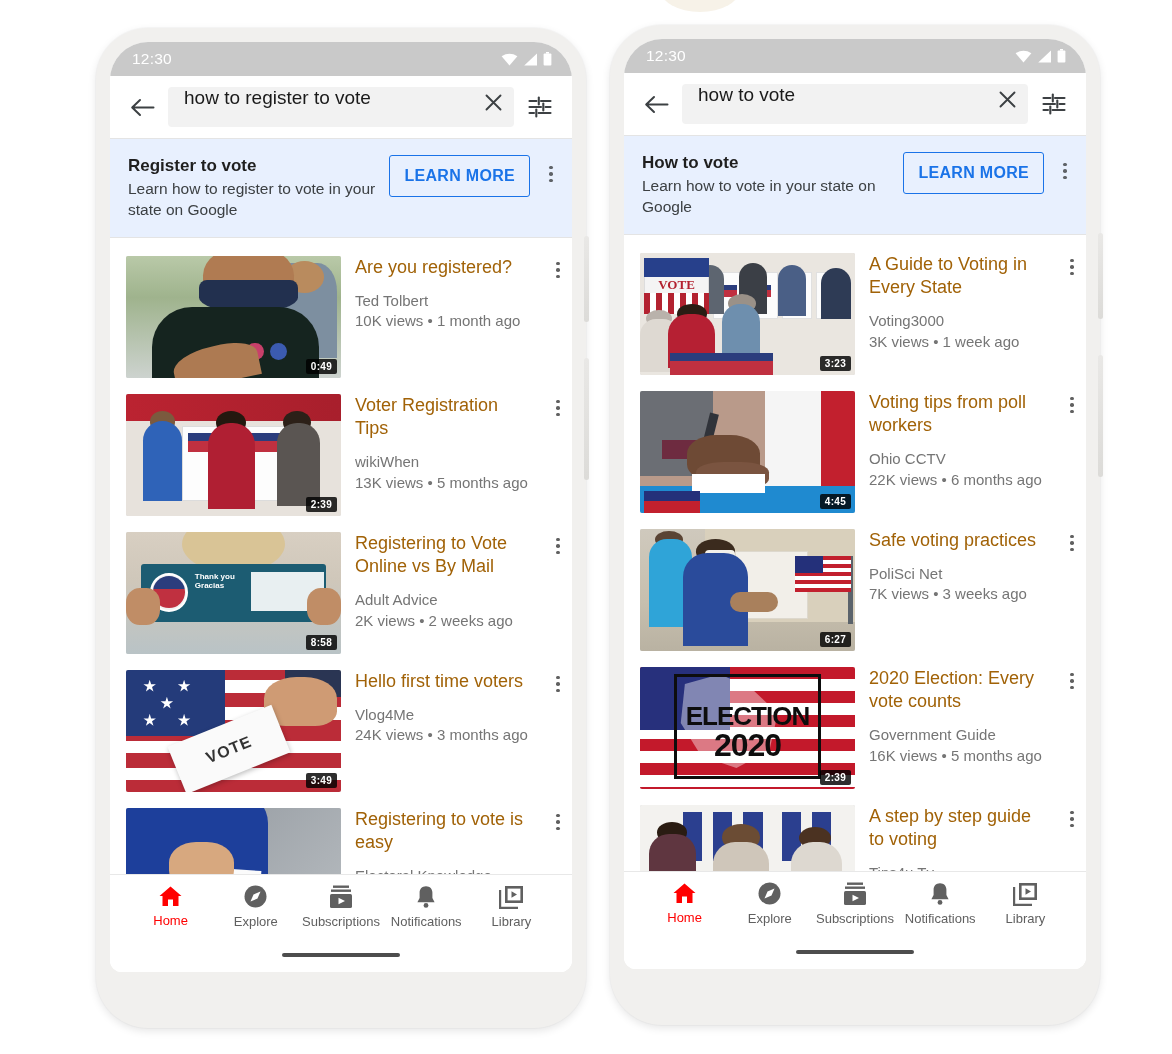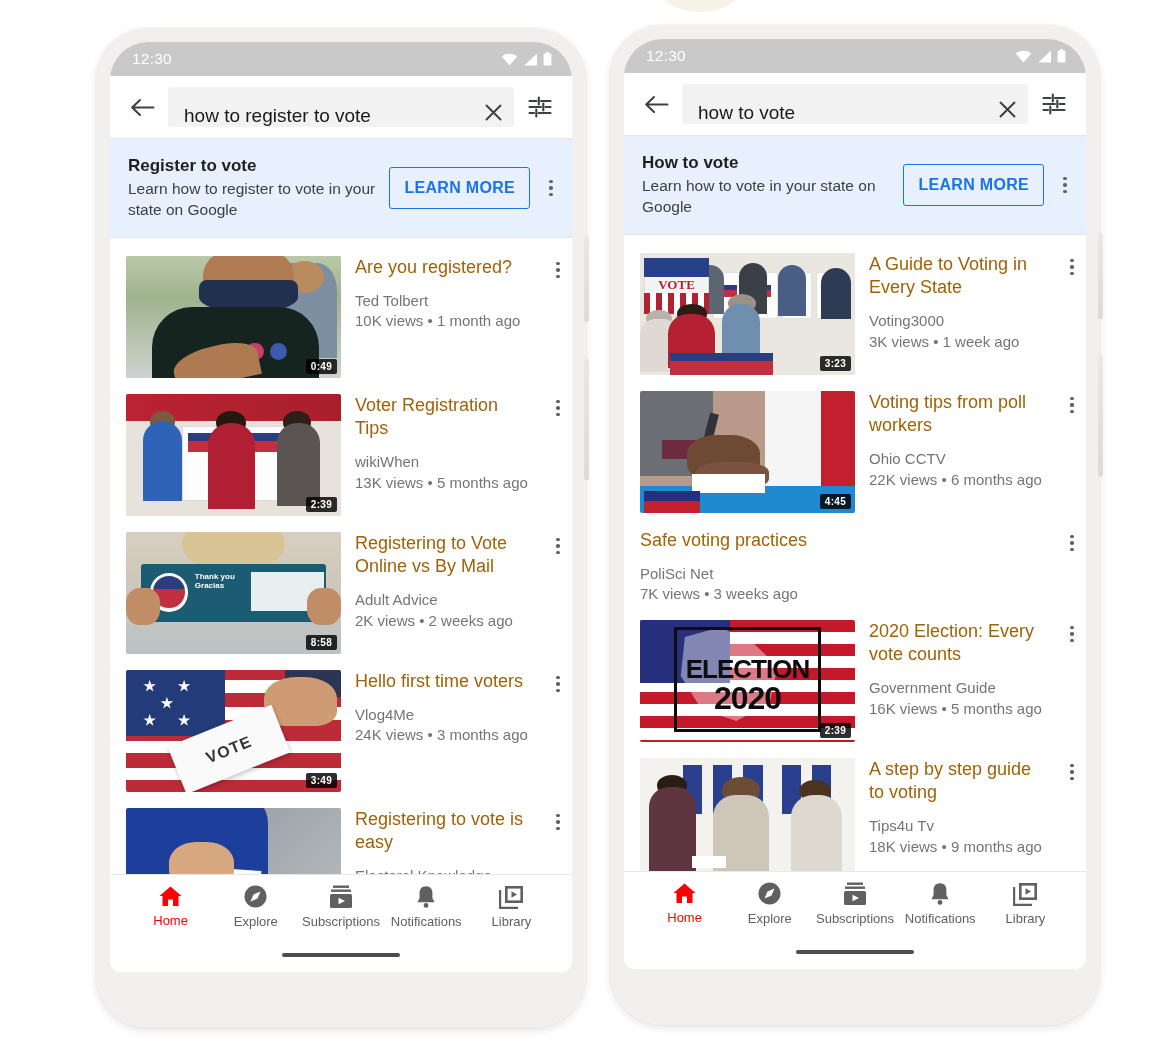--- a/index.html
+++ b/index.html
@@ -60,34 +60,34 @@
     flex: 0 0 62px; background: #fff;
     display: flex; align-items: center;
     padding: 0 12px 0 12px; gap: 6px;
   }
   .icon-btn {
     width: 40px; height: 40px; flex: 0 0 40px;
     display: flex; align-items: center; justify-content: center;
   }
   .search-field {
     flex: 1 1 auto; height: 40px; background: #f2f2f2;
-    border-radius: 4px; display: flex; align-items: flex-end;
+    border-radius: 4px; display: flex; align-items: flex-start;
     padding: 0 6px 0 16px; gap: 4px; min-width: 0;
   }
   .search-text {
     flex: 1 1 auto; font-size: 19px; color: #1a1a1a;
     white-space: nowrap; overflow: hidden; text-overflow: ellipsis;
   }
   .clear-btn { width: 30px; height: 30px; flex:0 0 30px; display:flex; align-items:center; justify-content:center; }
 
   
   .infocard {
     flex: 0 0 auto; background: #e8f0fe;
     border-top: 1px solid #e4e4e4; border-bottom: 1px solid #e4e4e4;
-    display: flex; align-items: center;
+    display: flex; align-items: flex-start;
     padding: 16px 8px 16px 18px; gap: 8px;
   }
   .infocard-text { flex: 1 1 auto; min-width: 0; }
   .infocard-title { font-size: 17px; font-weight: bold; color: #1f1f1f; line-height: 1.3; }
   .infocard-sub { font-size: 15.5px; color: #3c4043; line-height: 1.35; margin-top: 2px; }
   .learn-more {
     flex: 0 0 auto; border: 1px solid #1a73e8; border-radius: 3px;
     color: #1a73e8; font-size: 16px; font-weight: bold;
     padding: 11px 14px; letter-spacing: .3px; background: transparent;
     white-space: nowrap;
@@ -655,20 +655,36 @@
             <div class="v-stats">22K views • 6 months ago</div>
           </div>
           <div class="row-kebab">
               <i></i>
               <i></i>
               <i></i>
             </div>
         </div>
 
         <div class="video-row">
+          <div class="thumb">
+            <div class="art r3 blurred">
+              <div class="wall"></div>
+                <div class="box"></div>
+              <div class="p1h"></div>
+                <div class="p1"></div>
+              <div class="p2h"></div>
+                <div class="p2m"></div>
+                <div class="p2"></div>
+              <div class="arm"></div>
+              <div class="pole"></div>
+                <div class="usflag"></div>
+                <div class="uscanton"></div>
+            </div>
+            <span class="duration">6:27</span>
+          </div>
           <div class="meta">
             <div class="v-title">Safe voting practices</div>
             <div class="v-channel">PoliSci Net</div>
             <div class="v-stats">7K views • 3 weeks ago</div>
           </div>
           <div class="row-kebab">
               <i></i>
               <i></i>
               <i></i>
             </div>

